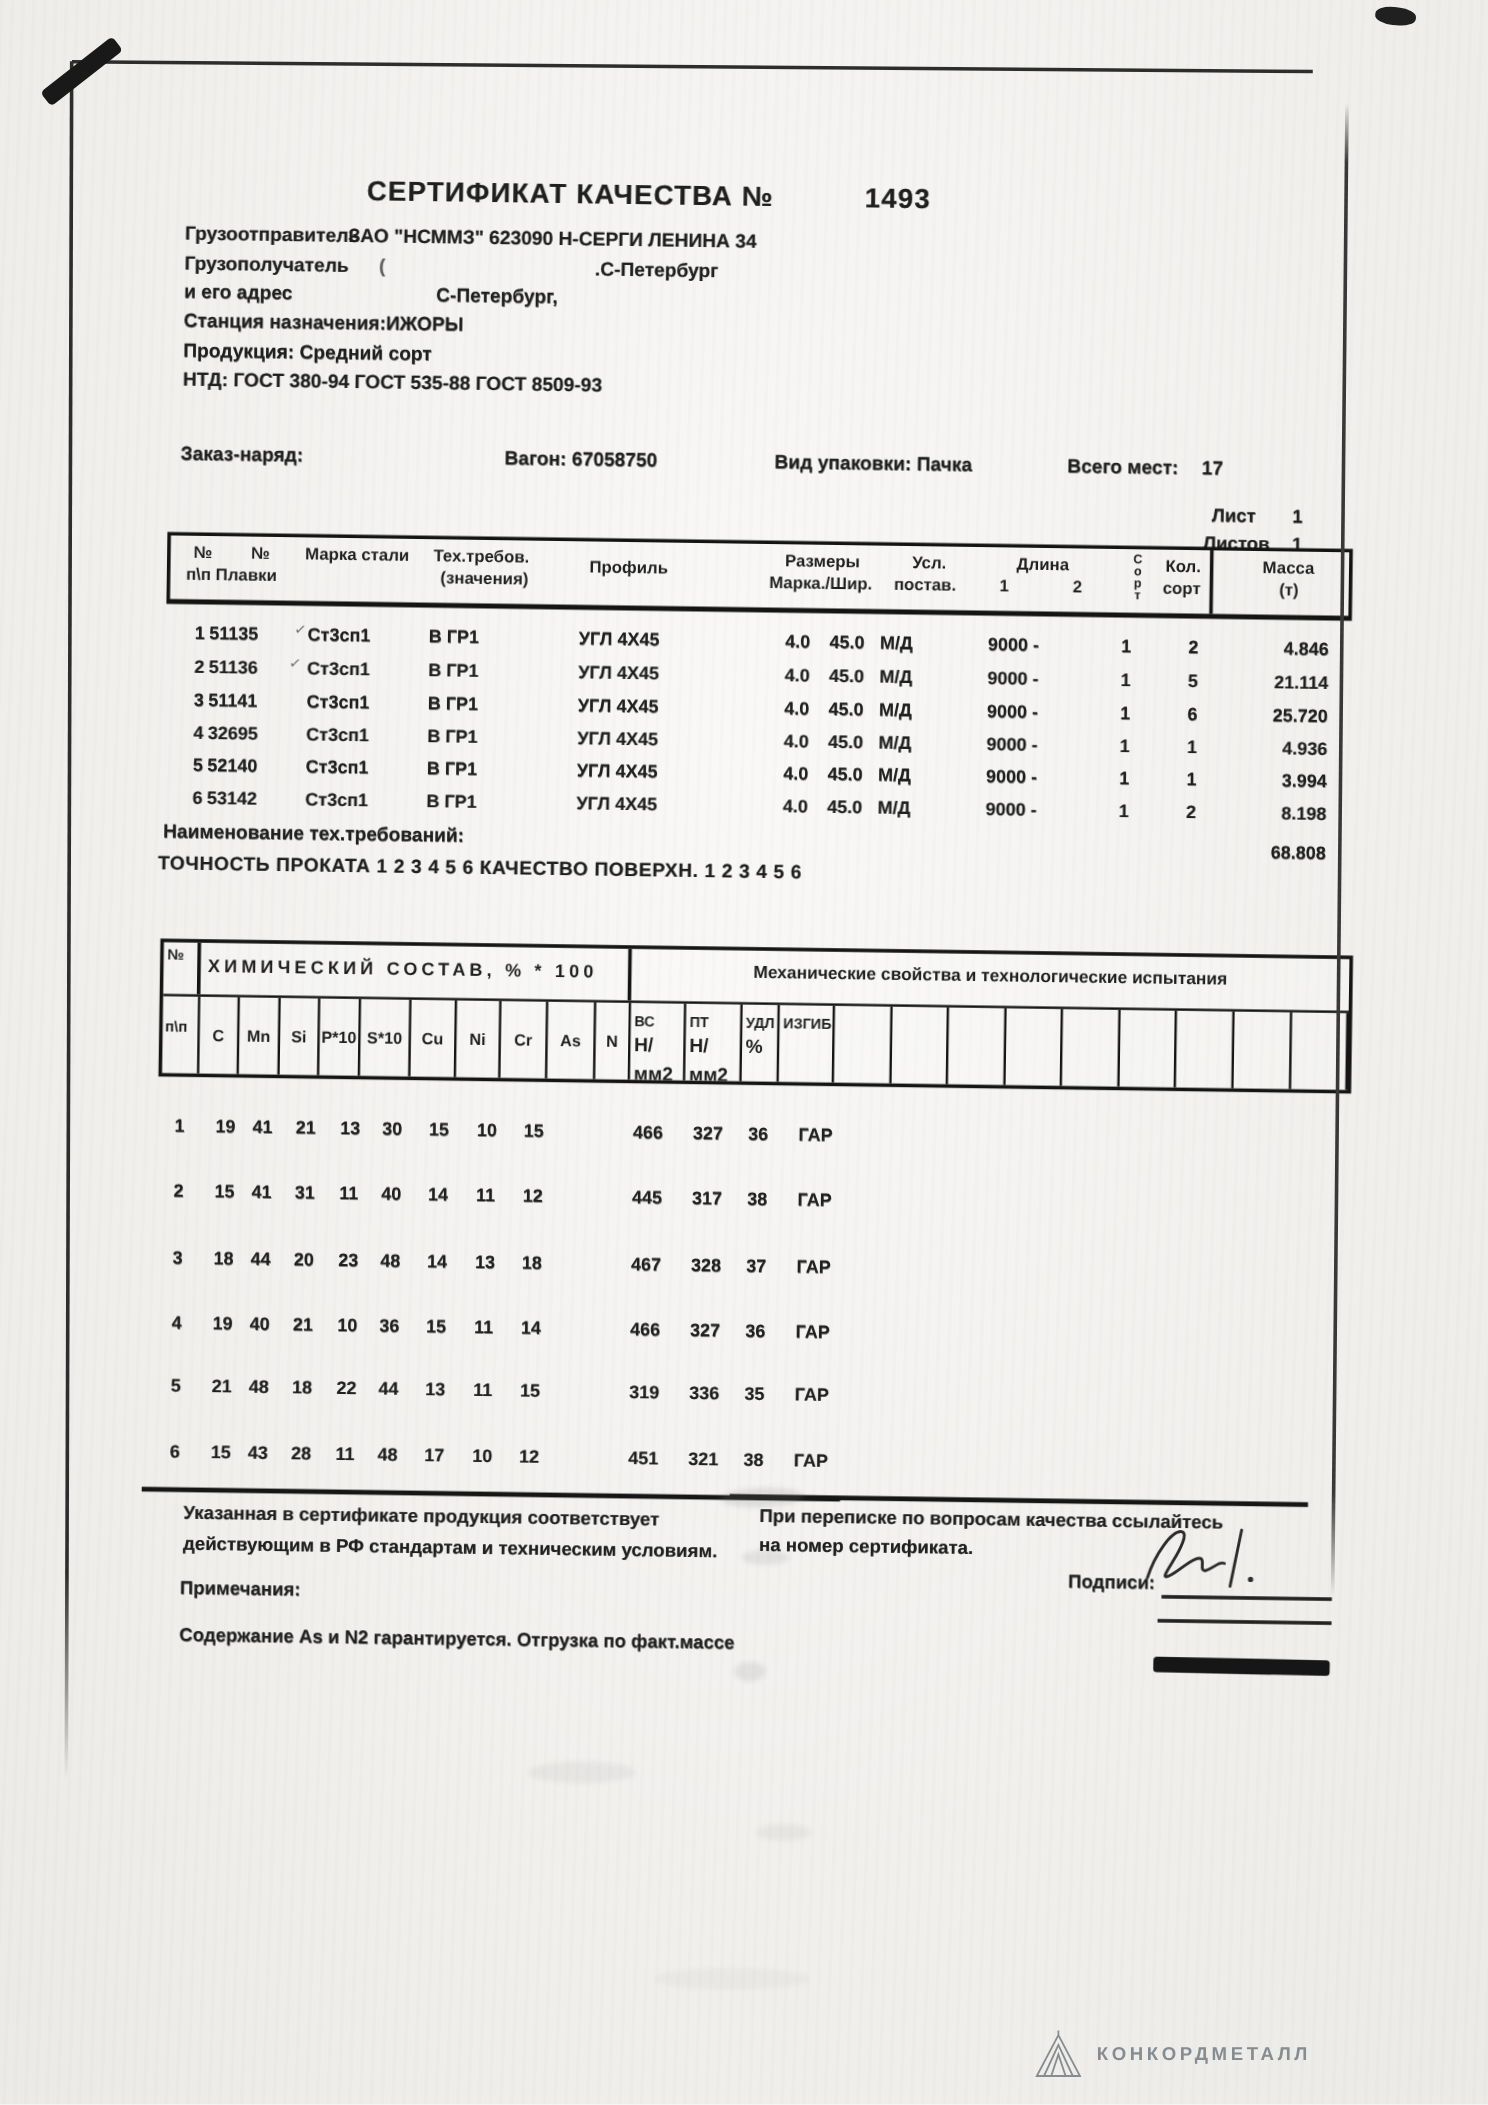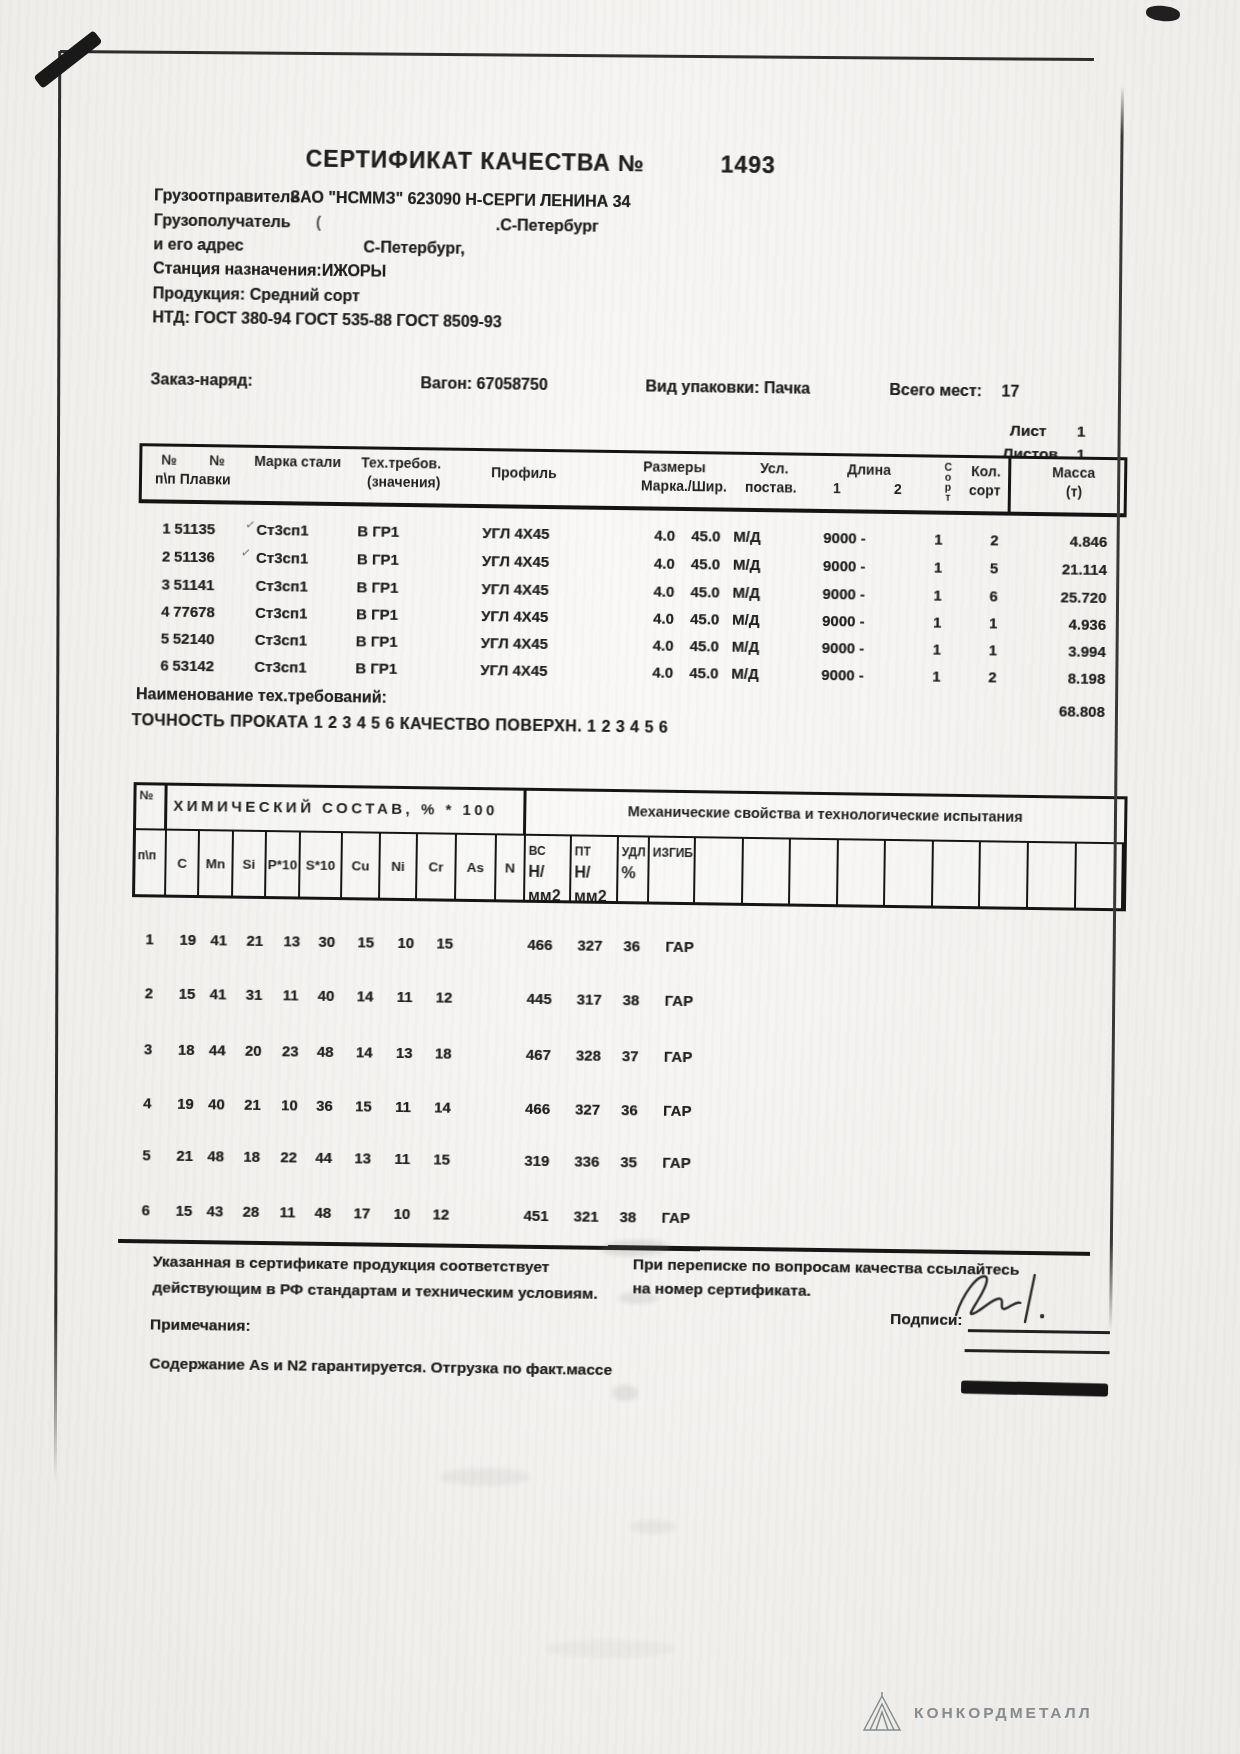--- a/index.html
+++ b/index.html
@@ -120,21 +120,21 @@
     </div>
 
     <div class="t1box">
       <span style="left:19px;top:6px">№</span>
       <span style="left:67px;top:6px">№</span>
       <span style="left:13px;top:25px">п\п Плавки</span>
       <span style="left:112px;top:6px">Марка стали</span>
       <span style="left:219px;top:6px">Тех.требов.</span>
       <span style="left:225px;top:25px">(значения)</span>
       <span style="left:349px;top:14px">Профиль</span>
-      <span style="left:501px;top:6px">Размеры</span>
+      <span style="left:512px;top:6px">Размеры</span>
       <span style="left:499px;top:25px">Марка./Шир.</span>
       <span style="left:618px;top:6px">Усл.</span>
       <span style="left:603px;top:25px">постав.</span>
       <span style="left:705px;top:6px">Длина</span>
       <span style="left:691px;top:25px">1</span>
       <span style="left:752px;top:25px">2</span>
       <span class="vert" style="left:800px;top:3px;height:52px">Сорт</span>
       <span style="left:829px;top:6px">Кол.</span>
       <span style="left:827px;top:25px">сорт</span>
       <span style="left:910px;top:6px">Масса</span>
@@ -180,21 +180,21 @@
           <span style="left: 516px;">4.0</span>
           <span style="left: 553px;">45.0</span>
           <span style="left: 595px;">М/Д</span>
           <span style="left: 685px;">9000 -</span>
           <span style="left: 796px;">1</span>
           <span style="left: 852px;">6</span>
           <span class="mass">25.720</span>
         </div>
         <div class="t1row" style="top: 601px;">
           <span style="left: 24px;">4</span>
-          <span style="left: 36px;">77678</span>
+          <span style="left: 36px;">32695</span>
           <span style="left: 118px;">Ст3сп1</span>
           <span style="left: 219px;">В ГР1</span>
           <span style="left: 344px;">УГЛ 4Х45</span>
           <span style="left: 516px;">4.0</span>
           <span style="left: 553px;">45.0</span>
           <span style="left: 595px;">М/Д</span>
           <span style="left: 685px;">9000 -</span>
           <span style="left: 796px;">1</span>
           <span style="left: 852px;">1</span>
           <span class="mass">4.936</span>

